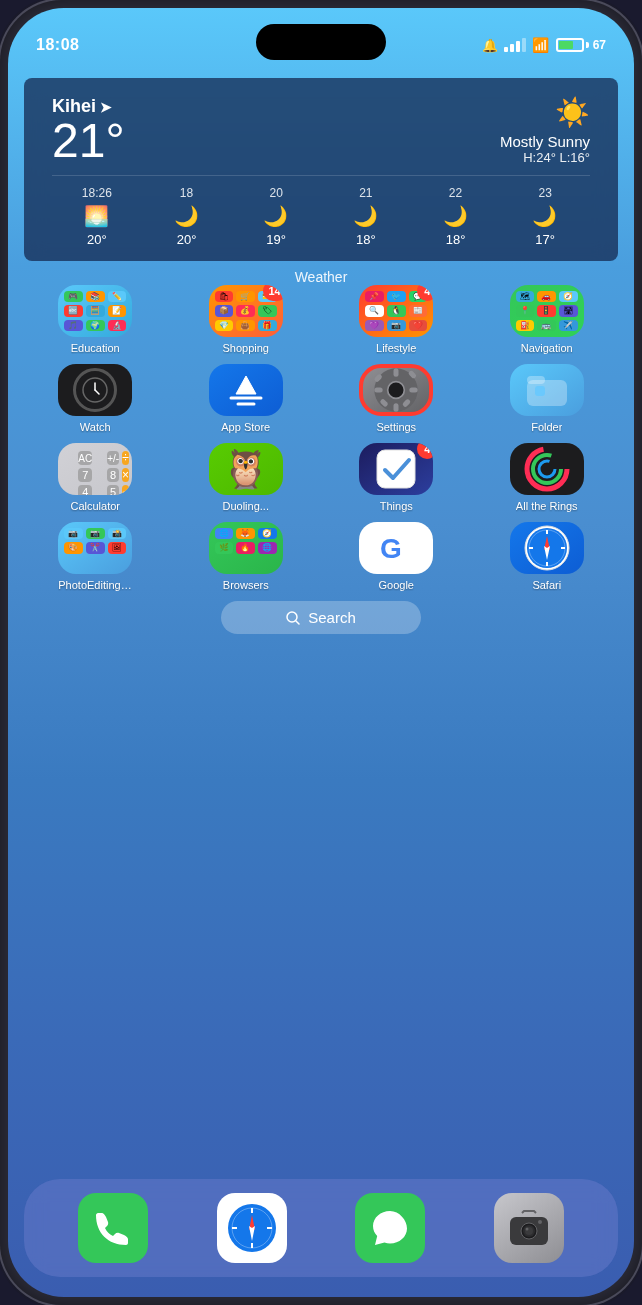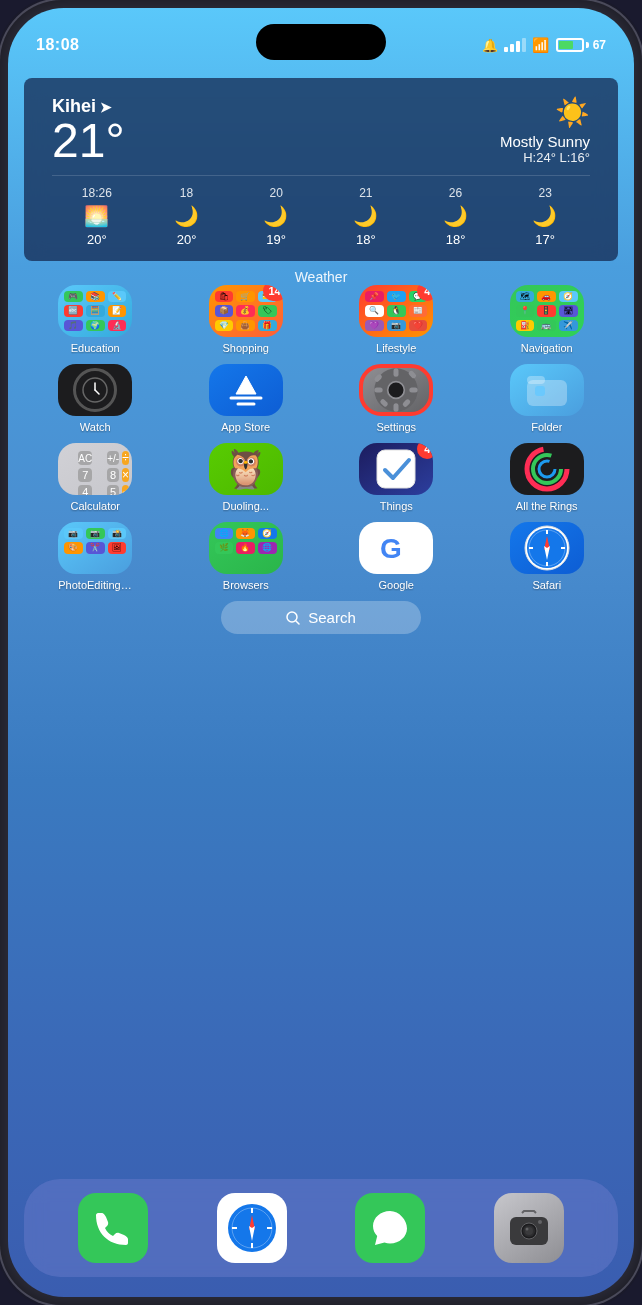--- a/index.html
+++ b/index.html
@@ -309,21 +309,21 @@
             <div class="forecast-time">20</div>
             <div class="forecast-icon">🌙</div>
             <div class="forecast-temp">19°</div>
           </div>
           <div class="forecast-item">
             <div class="forecast-time">21</div>
             <div class="forecast-icon">🌙</div>
             <div class="forecast-temp">18°</div>
           </div>
           <div class="forecast-item">
-            <div class="forecast-time">26</div>
+            <div class="forecast-time">22</div>
             <div class="forecast-icon">🌙</div>
             <div class="forecast-temp">18°</div>
           </div>
           <div class="forecast-item">
             <div class="forecast-time">23</div>
             <div class="forecast-icon">🌙</div>
             <div class="forecast-temp">17°</div>
           </div>
         </div>
       </div>

